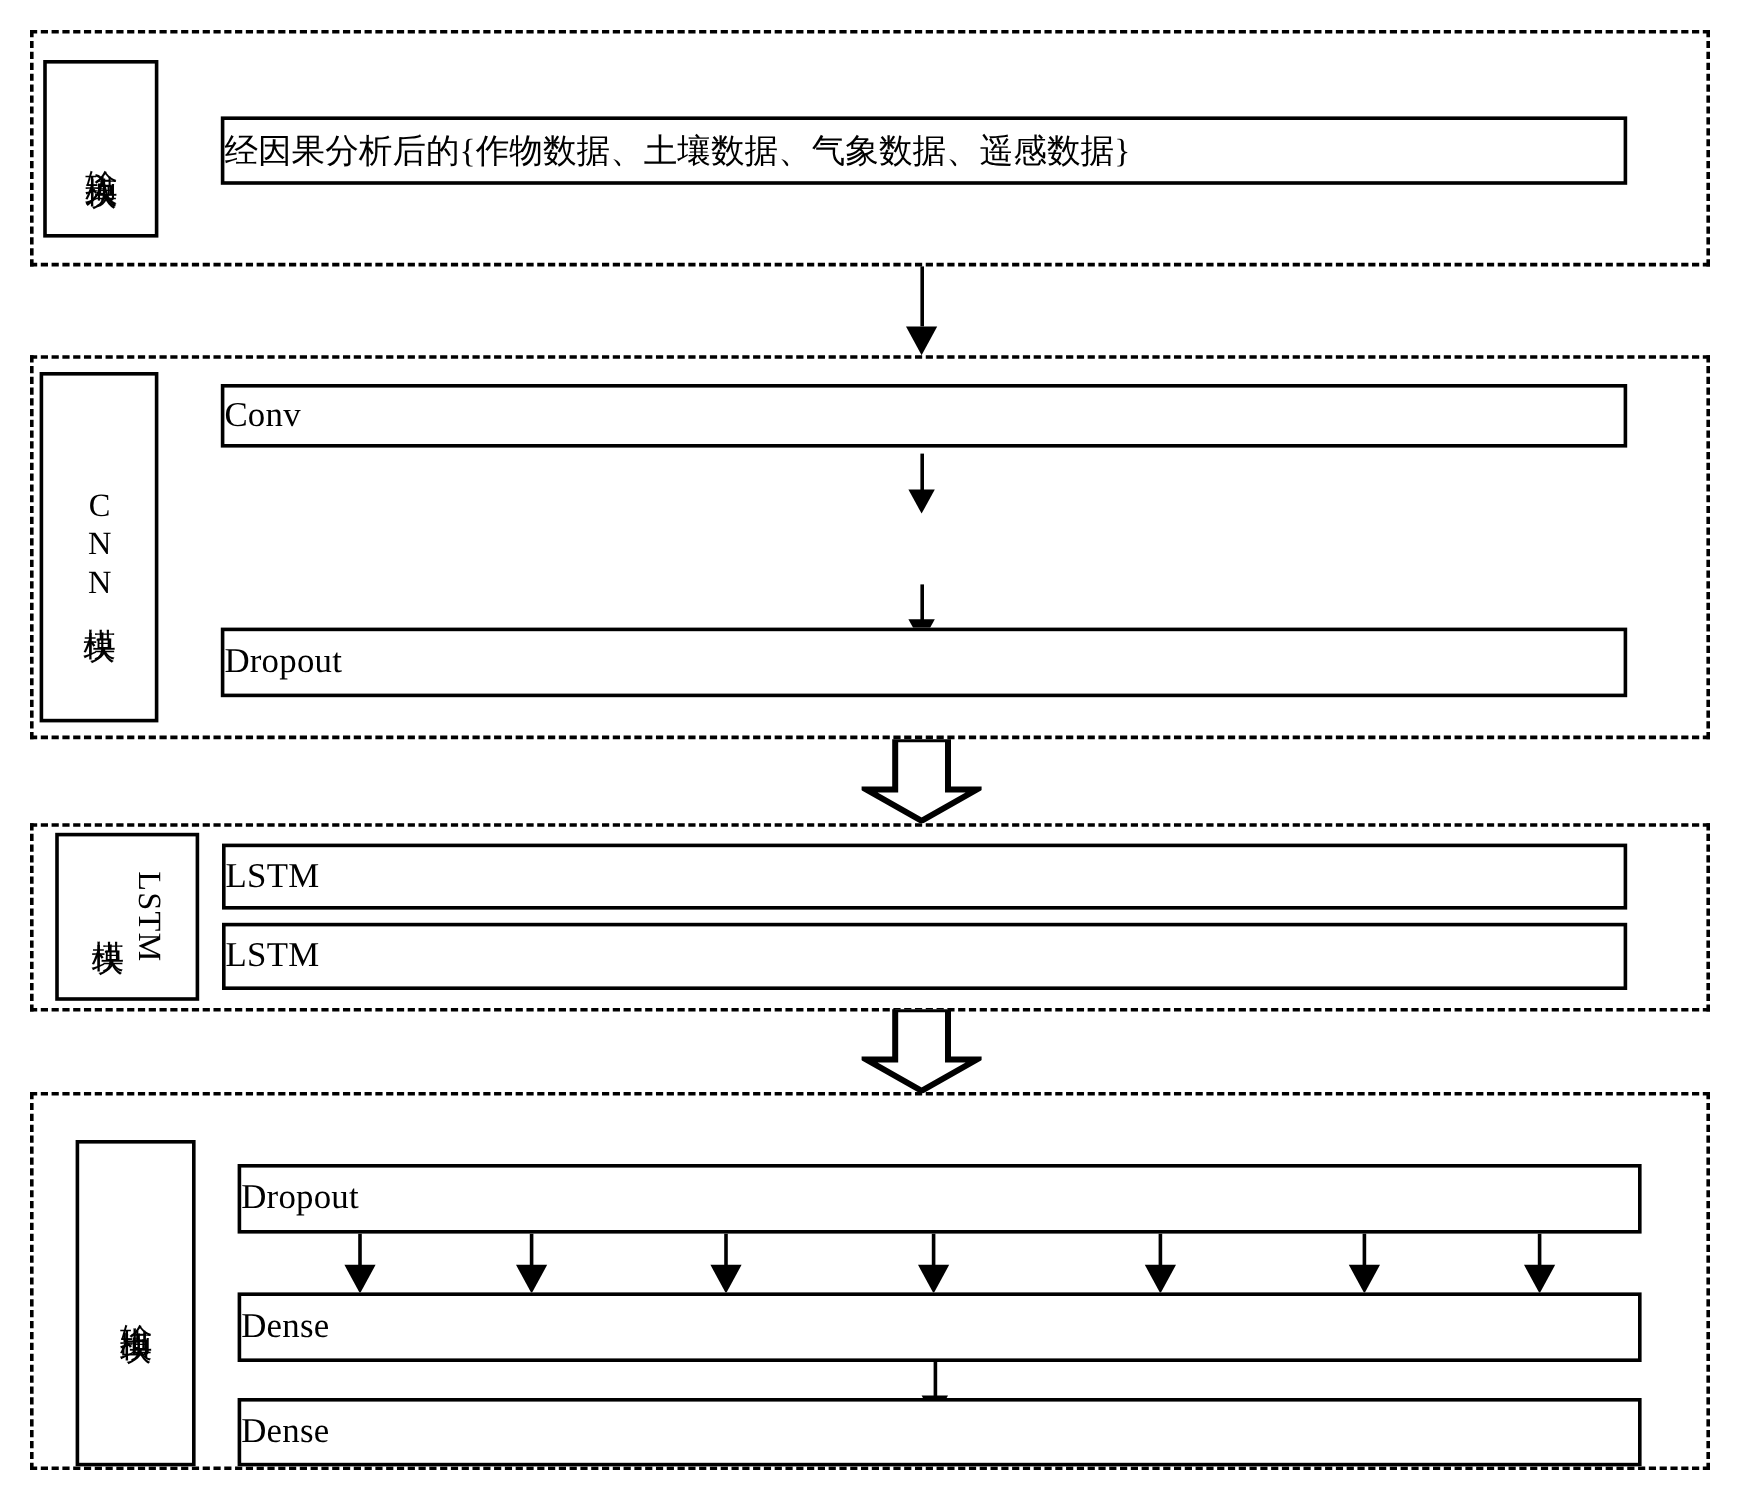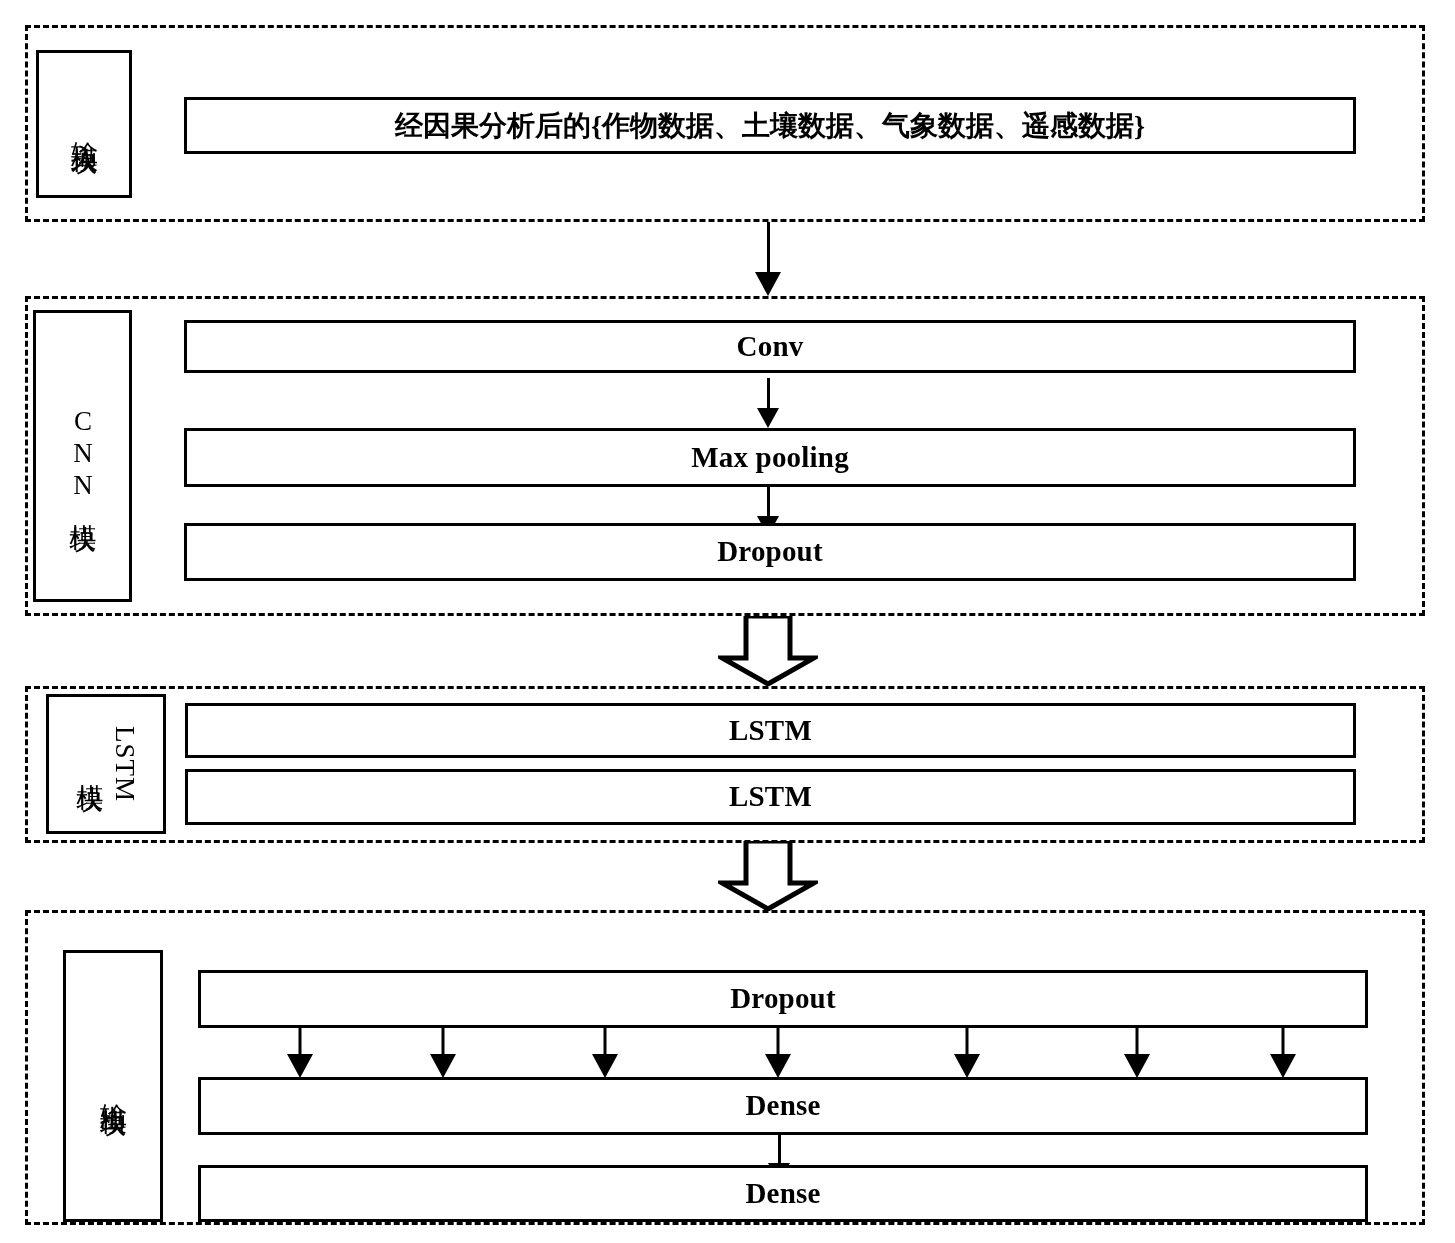--- a/index.html
+++ b/index.html
@@ -26,23 +26,22 @@
   }
 
   
   .box {
     position: absolute;
     border: 3px solid #000000;
     box-sizing: border-box;
     background: #ffffff;
     display: flex;
     align-items: center;
-    justify-content: center;
+    justify-content: flex-start;
     text-align: center;
-    font-weight: bold;
   }
 
   
   .layer {
     font-size: 29px;
     line-height: 1.1;
     letter-spacing: 0.2px;
   }
 
   
@@ -153,23 +152,20 @@
 
   <div class="box layer" style="left:184px; top:320px; width:1172px; height:53px;">
     <span>Conv</span>
   </div>
 
   <div class="arrow-thin small" style="left:755px; top:378px; width:26px; height:50px;">
     <div class="shaft" style="height:32px;"></div>
     <div class="head"></div>
   </div>
 
-  <div class="box layer" style="left:184px; top:428px; width:1172px; height:59px;">
-    <span>Max pooling</span>
-  </div>
 
   <div class="arrow-thin small" style="left:755px; top:487px; width:26px; height:49px;">
     <div class="shaft" style="height:31px;"></div>
     <div class="head"></div>
   </div>
 
   <div class="box layer" style="left:184px; top:523px; width:1172px; height:58px;">
     <span>Dropout</span>
   </div>
 

